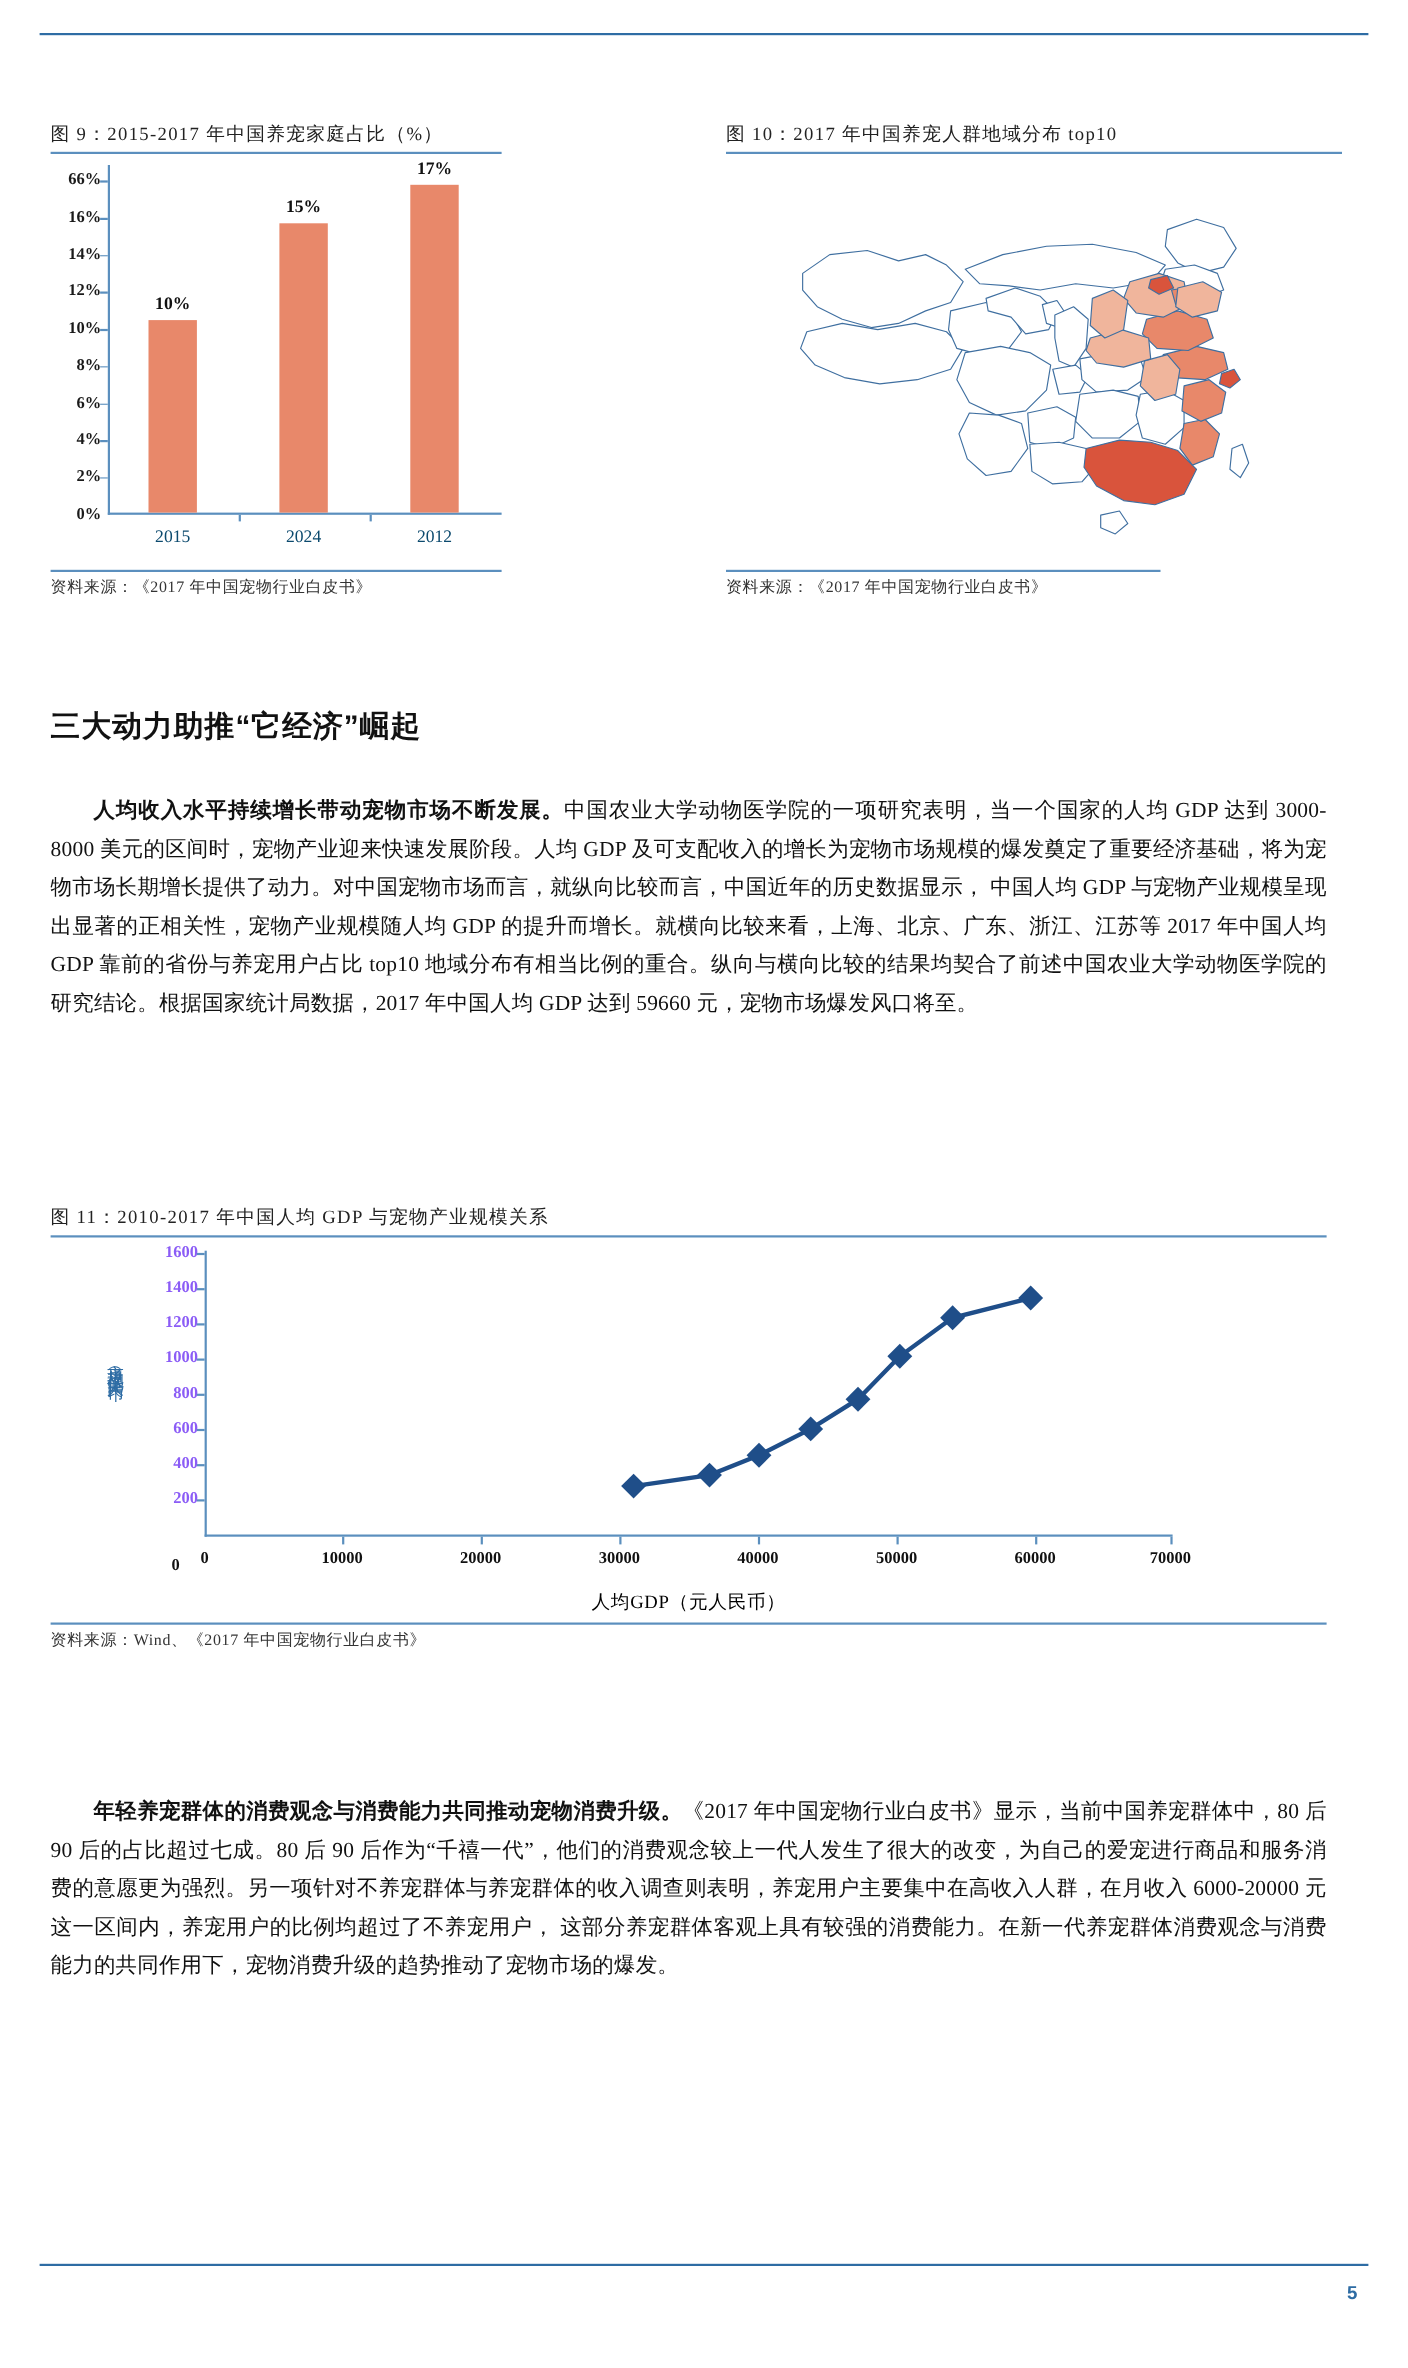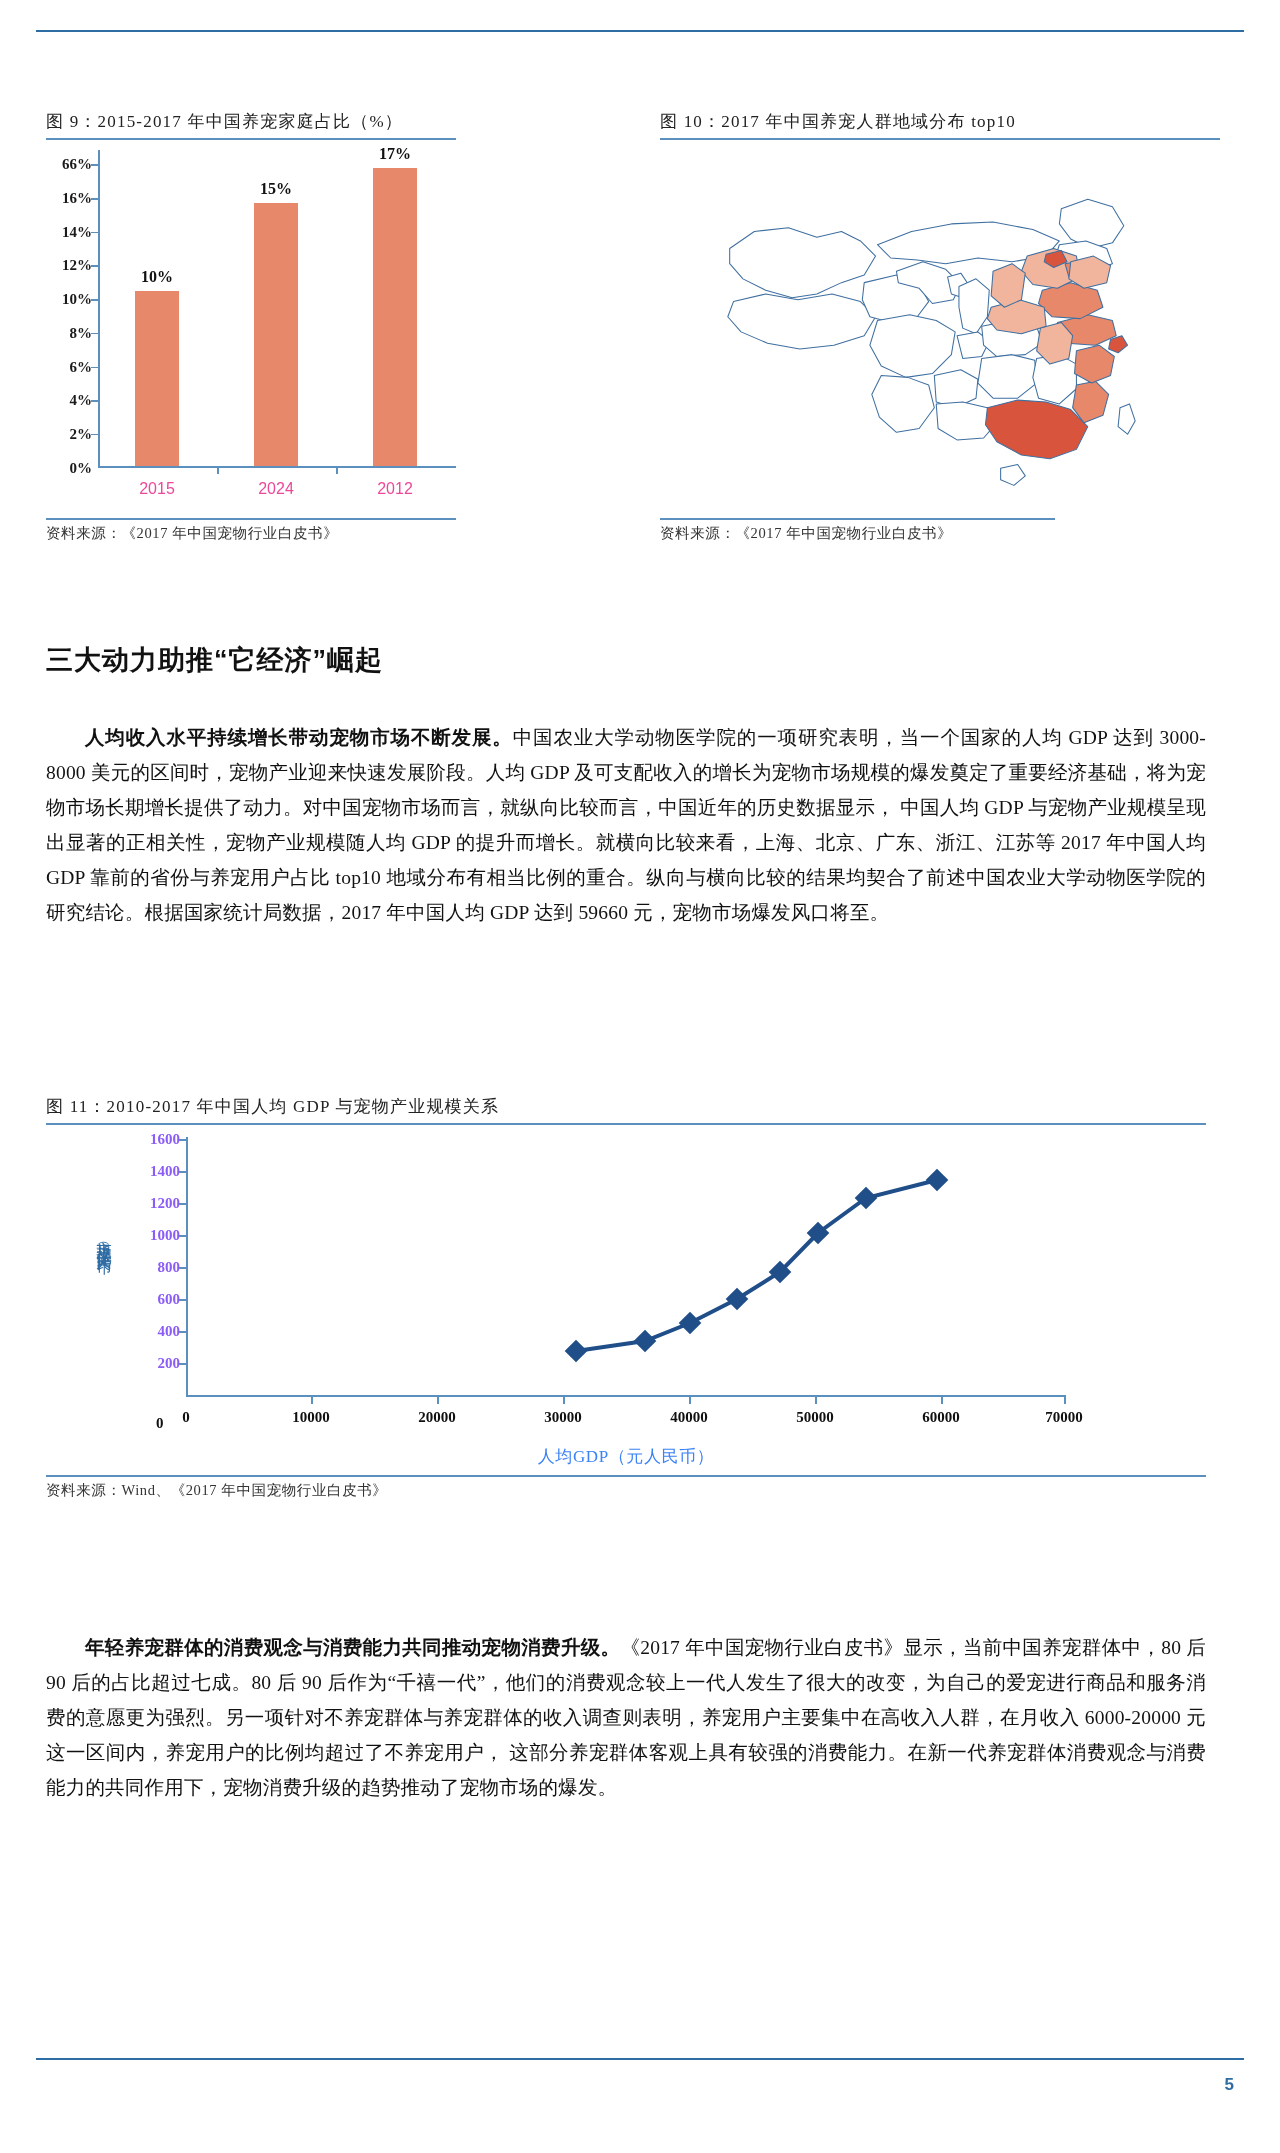--- a/index.html
+++ b/index.html
@@ -44,21 +44,21 @@
   .bc-axis-h{position:absolute;left:0;bottom:0;height:2px;width:358px;background:#5b8fbe;}
   .bc-tick{position:absolute;left:-7px;width:7px;height:1.5px;background:#5b8fbe;}
   .bc-xtick{position:absolute;bottom:-6px;width:1.5px;height:6px;background:#5b8fbe;}
   .bc-bar{position:absolute;bottom:2px;width:44px;background:#e8886a;}
   .bc-val{
     position:absolute;transform:translateX(-50%);
     font-family:"Liberation Serif",serif;font-size:16px;font-weight:bold;color:#111;
   }
   .bc-xlab{
     position:absolute;transform:translateX(-50%);
-    font-family:Liberation Sans, sans-serif;font-size:16px;color:#ec4899;
+    font-family:Liberation Serif, serif;font-size:16px;color:#0c4a6e;
   }
 
   
   .map-box{position:relative;width:400px;height:360px;}
 
   
   .section-h{
     position:absolute;left:46px;top:642px;
     font-family:"Liberation Sans",sans-serif;font-weight:bold;font-size:27px;
     letter-spacing:1px;color:#111;
@@ -90,21 +90,21 @@
   .lc-axis-v{position:absolute;left:0;top:0;width:2px;height:260px;background:#5b8fbe;}
   .lc-axis-h{position:absolute;left:0;bottom:0;height:2px;width:880px;background:#5b8fbe;}
   .lc-tick{position:absolute;left:-7px;width:7px;height:1.5px;background:#5b8fbe;}
   .lc-xtick{position:absolute;bottom:-7px;width:1.5px;height:7px;background:#5b8fbe;}
   .lc-xlab{
     position:absolute;transform:translateX(-50%);
     font-family:"Liberation Serif",serif;font-size:15px;font-weight:bold;color:#111;
   }
   .lc-xtitle{
     position:absolute;left:0;width:1160px;text-align:center;
-    font-family:"Liberation Serif",serif;font-size:17px;color:#3b82f6;letter-spacing:.6px;
+    font-family:"Liberation Serif",serif;font-size:17px;color:#000000;letter-spacing:.6px;
   }
   .zero-lab{
     position:absolute;
     font-family:"Liberation Serif",serif;font-size:15px;font-weight:bold;color:#111;
   }
 </style>
 </head>
 <body>
 
 <div class="page">

